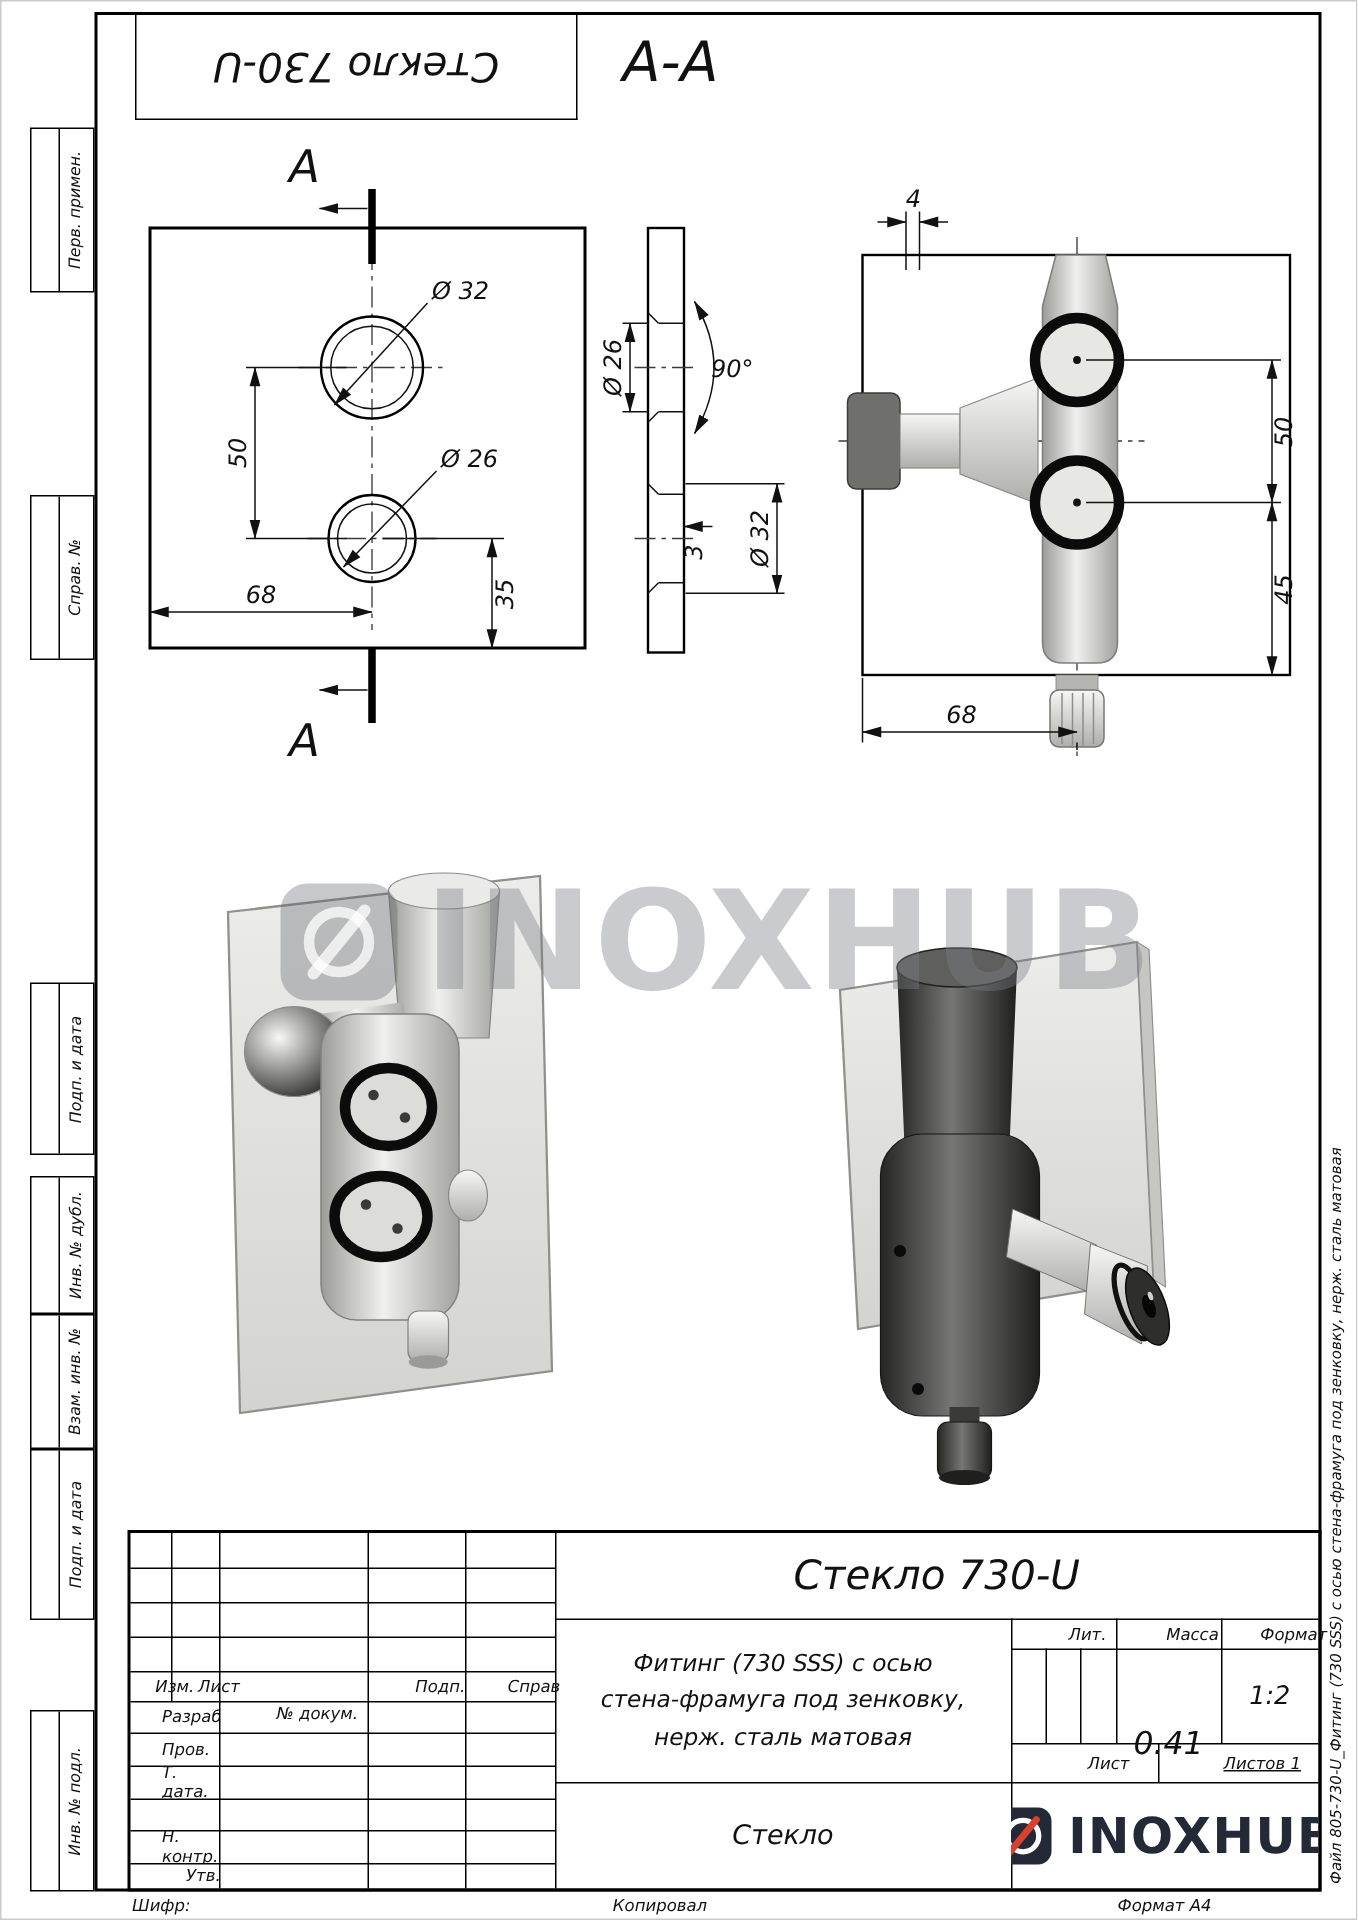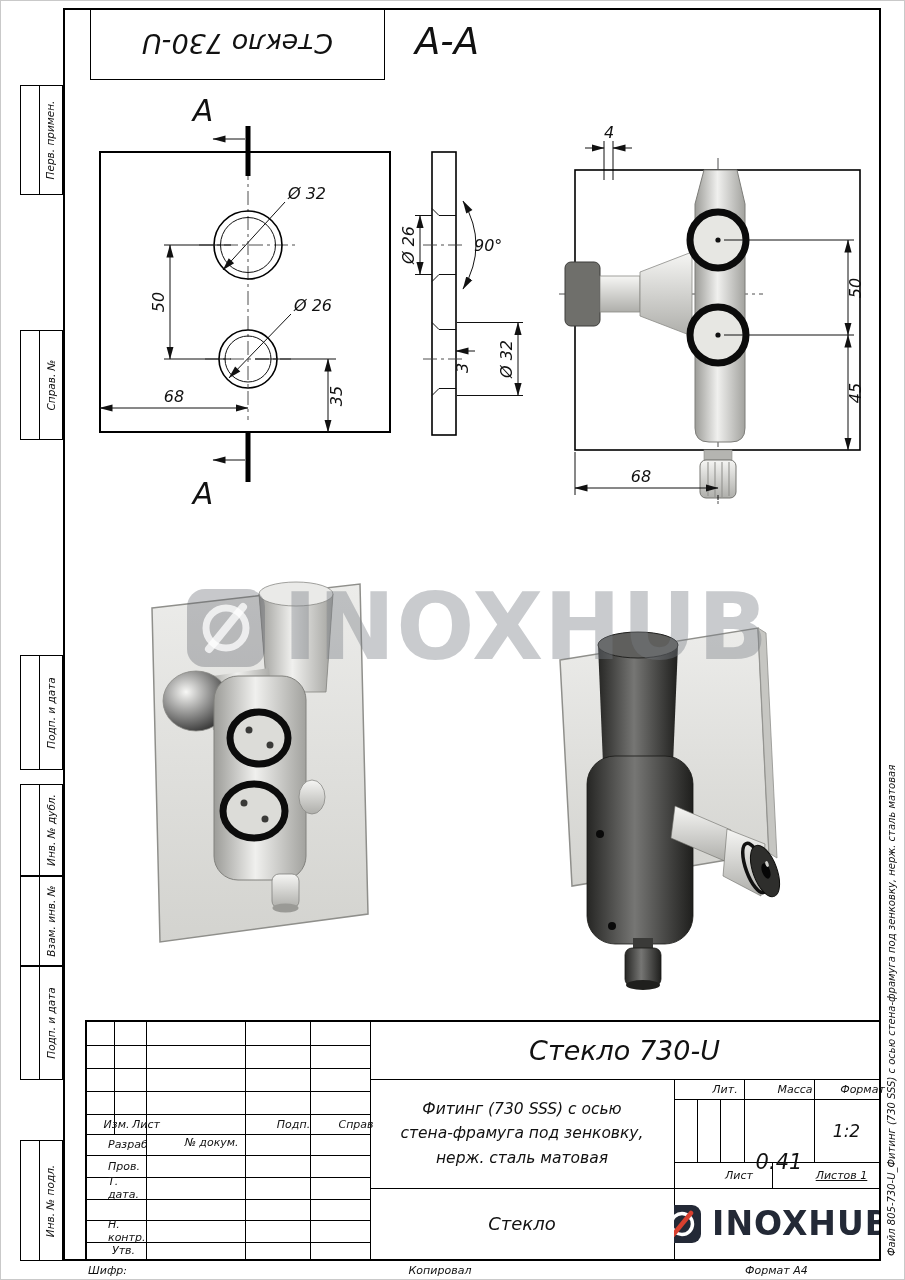--- a/index.html
+++ b/index.html
@@ -368,21 +368,21 @@
   <div class="cell small" style="left:27px;top:92px;width:32px;height:20px;">Лист</div>
   <div class="cell small" style="left:59px;top:90px;width:99px;height:20px;margin-top:20px;">№ докум.</div>
   <div class="cell small" style="left:158px;top:92px;width:65px;height:20px;">Подп.</div>
   <div class="cell small" style="left:223px;top:92px;width:60px;height:20px;">Справ</div>
 
   <div class="cell small left-pad" style="left:0;top:112px;width:59px;height:21px;">Разраб.</div>
   <div class="cell small left-pad" style="left:0;top:133px;width:59px;height:22px;">Пров.</div>
   <div class="cell small left-pad" style="left:0;top:155px;width:59px;height:22px;">Т. дата.</div>
   <div class="cell small left-pad" style="left:0;top:177px;width:59px;height:21px;"></div>
   <div class="cell small left-pad" style="left:0;top:198px;width:59px;height:22px;">Н. контр.</div>
-  <div class="cell small left-pad" style="left:4px;top:220px;width:59px;height:17px;">Утв.</div>
+  <div class="cell small left-pad" style="left:16px;top:220px;width:59px;height:17px;">Утв.</div>
 
   <div class="cell" style="left:283px;top:0;width:509px;height:57px;font-size:27px;">Стекло 730-U</div>
 
   <div class="cell" style="left:283px;top:57px;width:304px;height:109px;flex-direction:column;font-size:15.5px;line-height:1.55;">
     <div>Фитинг (730 SSS) с осью</div>
     <div>стена-фрамуга под зенковку,</div>
     <div>нерж. сталь матовая</div>
   </div>
 
   <div class="cell small" style="left:587px;top:57px;width:70px;height:20px;">Лит.</div>

